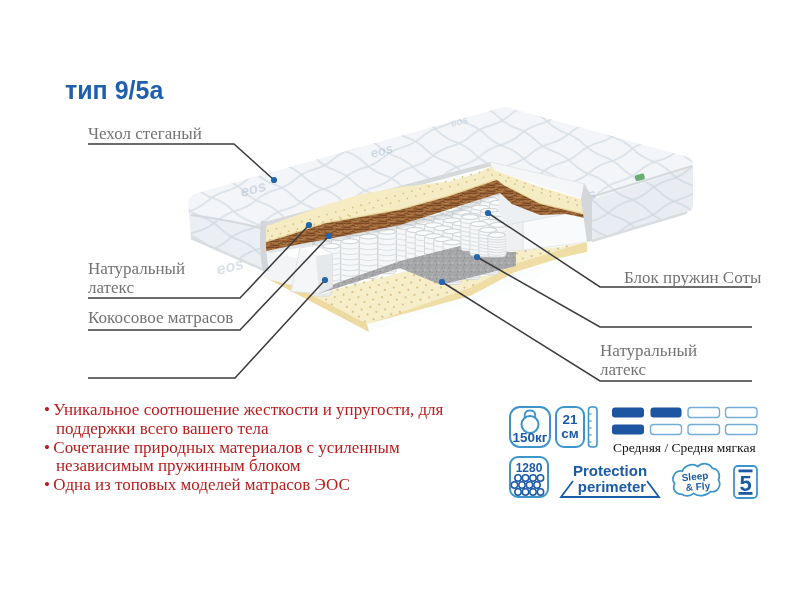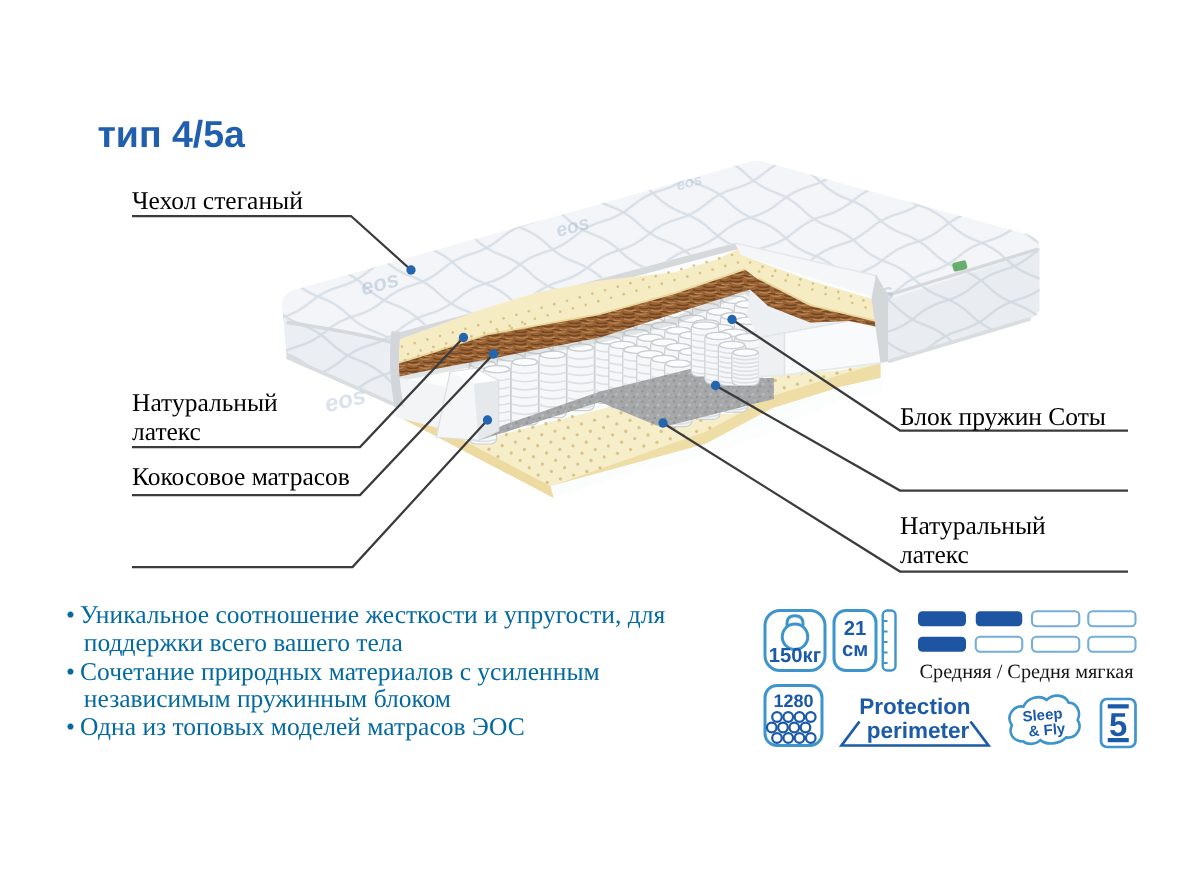--- a/index.html
+++ b/index.html
@@ -1,17 +1,17 @@
 <!DOCTYPE html>
 <html><head><meta charset="utf-8"><style>
 html,body{margin:0;padding:0;background:#fff;width:800px;height:592px;overflow:hidden}
 #page{position:relative;width:800px;height:592px;font-family:"Liberation Serif",serif}
-.lab{position:absolute;font-size:17px;color:#000000;line-height:19px;white-space:nowrap}
+.lab{position:absolute;font-size:17px;color:#737373;line-height:19px;white-space:nowrap}
 #title{position:absolute;left:65px;top:76px;font-family:"Liberation Sans",sans-serif;font-weight:bold;font-size:25px;color:#1f5fad}
-.bul{position:absolute;left:44px;font-size:17px;color:#0369a1;line-height:18.8px;width:440px}
+.bul{position:absolute;left:44px;font-size:17px;color:#b91c1c;line-height:18.8px;width:440px}
 svg{position:absolute;left:0;top:0}
 </style></head><body>
 <div id="page">
 <svg width="800" height="592" viewBox="0 0 800 592">
       <defs>
 <pattern id="qa" width="22" height="44" patternUnits="userSpaceOnUse" patternTransform="rotate(62)">
  <rect width="22" height="44" fill="none"></rect>
           <path d="M11,0 Q 13.5,11 11,22 Q 8.5,33 11,44" fill="none" stroke="#d7dee6" stroke-width="1.5"></path>
 </pattern>
 <pattern id="qb" width="22" height="44" patternUnits="userSpaceOnUse" patternTransform="rotate(-58)">
@@ -934,25 +934,25 @@
       <circle cx="329" cy="236" r="3.1" fill="#2365ae"></circle>
       <path d="M 88,378 L 235,378 L 325,280" stroke="#3b3b3d" stroke-width="1.5" fill="none"></path>
       <circle cx="325" cy="280" r="3.1" fill="#2365ae"></circle>
       <path d="M 752,287 L 600,287 L 488,213" stroke="#3b3b3d" stroke-width="1.5" fill="none"></path>
       <circle cx="488" cy="213" r="3.1" fill="#2365ae"></circle>
       <path d="M 752,327 L 600,327 L 477,257" stroke="#3b3b3d" stroke-width="1.5" fill="none"></path>
       <circle cx="477" cy="257" r="3.1" fill="#2365ae"></circle>
       <path d="M 752,381 L 600,381 L 442,282" stroke="#3b3b3d" stroke-width="1.5" fill="none"></path>
       <circle cx="442" cy="282" r="3.1" fill="#2365ae"></circle>
     </svg>
-<div id="title">тип 4/5а</div>
+<div id="title">тип 9/5а</div>
 <div class="lab" style="left:88px;top:124px">Чехол стеганый</div>
 <div class="lab" style="left:88px;top:259px">Натуральный<br>латекс</div>
 <div class="lab" style="left:88px;top:308px">Кокосовое матрасов</div>
-<div class="lab" style="left:600px;top:268px">Блок пружин Соты</div>
+<div class="lab" style="left:624px;top:268px">Блок пружин Соты</div>
 <div class="lab" style="left:600px;top:341px">Натуральный<br>латекс</div>
 <div class="bul" style="top:401px">• Уникальное соотношение жесткости и упругости, для<br>  поддержки всего вашего тела<br>• Сочетание природных материалов с усиленным<br>  независимым пружинным блоком<br>• Одна из топовых моделей матрасов ЭОС</div>
 <svg class="icons" style="position:absolute;left:0;top:0" width="800" height="592" viewBox="0 0 800 592">
  <rect x="510" y="407" width="40" height="40" rx="10" fill="none" stroke="#3d95cc" stroke-width="2"></rect>
  <circle cx="530" cy="424.5" r="8.5" fill="none" stroke="#3d95cc" stroke-width="2"></circle>
  <path d="M 524.8,417.5 q -1,-7 5.2,-7 q 6.2,0 5.2,7" fill="none" stroke="#3d95cc" stroke-width="2"></path>
  <text x="530" y="441.5" font-size="13.5" font-weight="bold" fill="#1b5aa8" text-anchor="middle" font-family="Liberation Sans, sans-serif">150кг</text>
  <rect x="556" y="407" width="28" height="40" rx="8" fill="none" stroke="#3d95cc" stroke-width="2"></rect>
  <text x="570" y="423.5" font-size="13.5" font-weight="bold" fill="#1b5aa8" text-anchor="middle" font-family="Liberation Sans, sans-serif">21</text>
  <text x="570" y="437.5" font-size="13.5" font-weight="bold" fill="#1b5aa8" text-anchor="middle" font-family="Liberation Sans, sans-serif">см</text>

